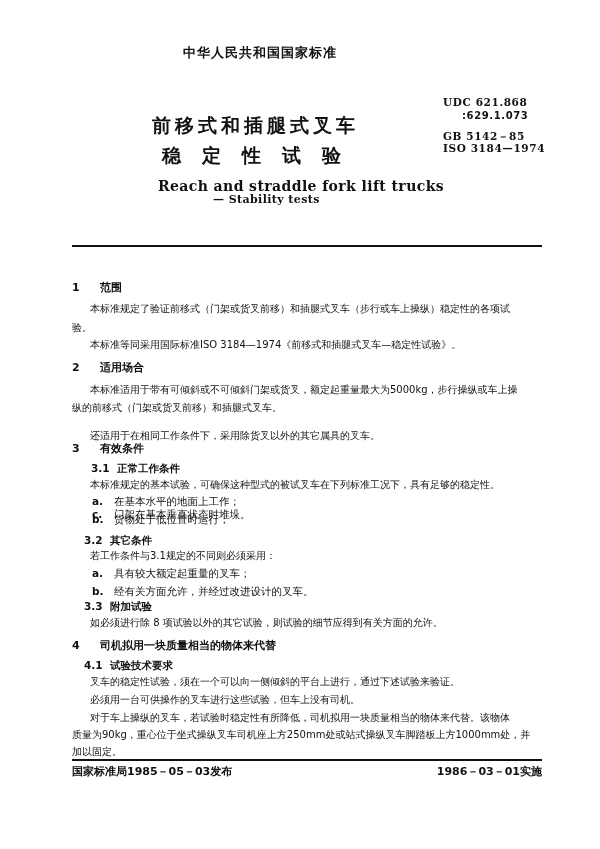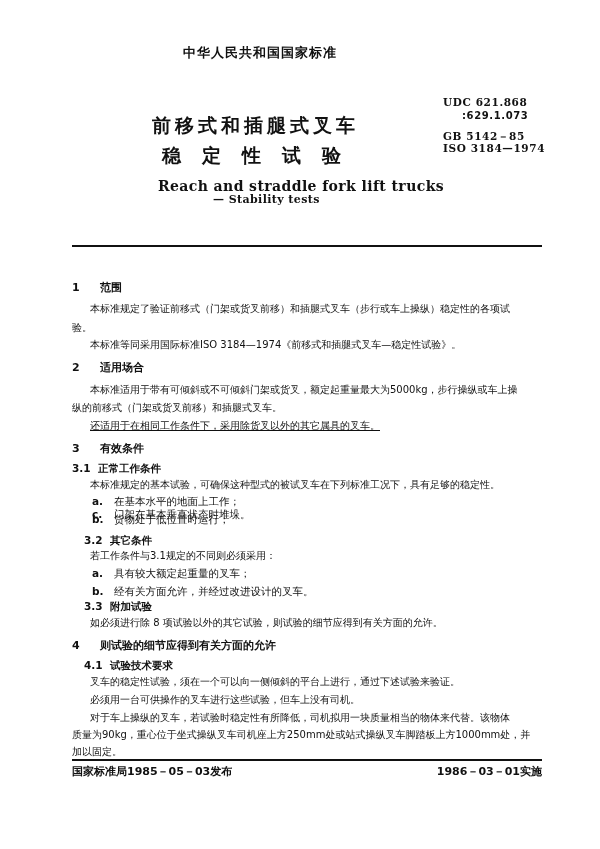--- a/index.html
+++ b/index.html
@@ -52,27 +52,27 @@
 </div>
 <div class="abs p" style="left:90px; top:302px;">本标准规定了验证前移式（门架或货叉前移）和插腿式叉车（步行或车上操纵）稳定性的各项试</div>
 <div class="abs p" style="left:72px; top:321px;">验。</div>
 <div class="abs p" style="left:90px; top:338px;">本标准等同采用国际标准ISO 3184—1974《前移式和插腿式叉车—稳定性试验》。</div>
 
 <div class="abs h1" style="left:72px; top:360px;">
   <span class="num">2</span><span>适用场合</span>
 </div>
 <div class="abs p" style="left:90px; top:383px;">本标准适用于带有可倾斜或不可倾斜门架或货叉，额定起重量最大为5000kg，步行操纵或车上操</div>
 <div class="abs p" style="left:72px; top:401px;text-align:right;">纵的前移式（门架或货叉前移）和插腿式叉车。</div>
-<div class="abs p" style="left:90px; top:419px;text-decoration:underline;">还适用于在相同工作条件下，采用除货叉以外的其它属具的叉车。</div>
+<div class="abs p" style="left:90px; top:429px;">还适用于在相同工作条件下，采用除货叉以外的其它属具的叉车。</div>
 
 <div class="abs h1" style="left:72px; top:441px;">
   <span class="num">3</span><span>有效条件</span>
 </div>
 
-<div class="abs h2" style="left:72px; top:462px;">
+<div class="abs h2" style="left:91px; top:462px;">
   <span class="num">3.1</span><span>正常工作条件</span>
 </div>
 <div class="abs p" style="left:90px; top:478px;">本标准规定的基本试验，可确保这种型式的被试叉车在下列标准工况下，具有足够的稳定性。</div>
 <div class="abs li" style="left:92px; top:495px;">
   <span class="mk">a.</span><span>在基本水平的地面上工作；</span>
 </div>
 <div class="abs li" style="left:92px; top:513px;">
   <span class="mk">b.</span><span>货物处于低位置时运行；</span>
 </div>
 <div class="abs li" style="left:92px; top:508px;">
@@ -89,21 +89,21 @@
 <div class="abs li" style="left:92px; top:585px;">
   <span class="mk">b.</span><span>经有关方面允许，并经过改进设计的叉车。</span>
 </div>
 
 <div class="abs h2" style="left:84px; top:600px;">
   <span class="num">3.3</span><span>附加试验</span>
 </div>
 <div class="abs p" style="left:90px; top:616px;">如必须进行除 8 项试验以外的其它试验，则试验的细节应得到有关方面的允许。</div>
 
 <div class="abs h1" style="left:72px; top:638px;">
-  <span class="num">4</span><span>则试验的细节应得到有关方面的允许</span>
+  <span class="num">4</span><span>司机拟用一块质量相当的物体来代替</span>
 </div>
 <div class="abs h2" style="left:84px; top:659px;">
   <span class="num">4.1</span><span>试验技术要求</span>
 </div>
 <div class="abs p" style="left:90px; top:675px;">叉车的稳定性试验，须在一个可以向一侧倾斜的平台上进行，通过下述试验来验证。</div>
 <div class="abs p" style="left:90px; top:693px;">必须用一台可供操作的叉车进行这些试验，但车上没有司机。</div>
 <div class="abs p" style="left:90px; top:711px;">对于车上操纵的叉车，若试验时稳定性有所降低，司机拟用一块质量相当的物体来代替。该物体</div>
 <div class="abs p" style="left:72px; top:728px;">质量为90kg，重心位于坐式操纵叉车司机座上方250mm处或站式操纵叉车脚踏板上方1000mm处，并</div>
 <div class="abs p" style="left:72px; top:745px;">加以固定。</div>
 

